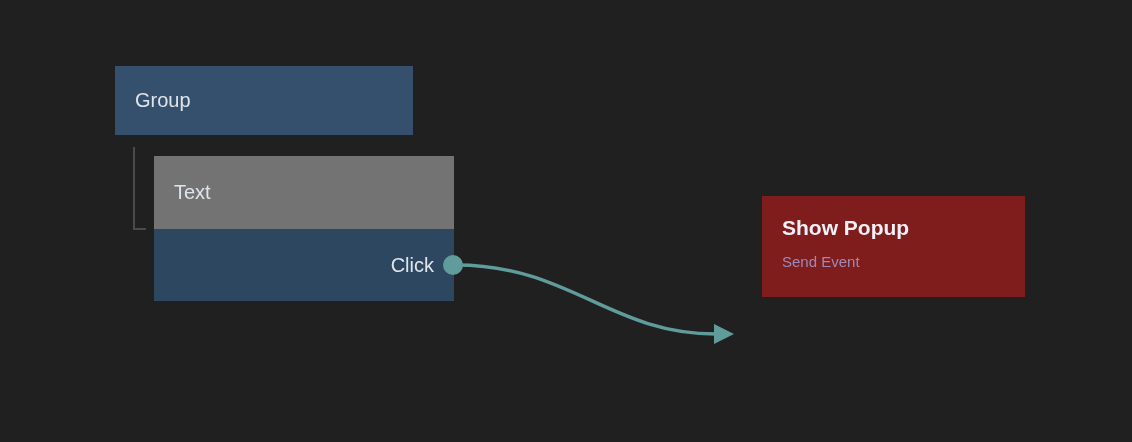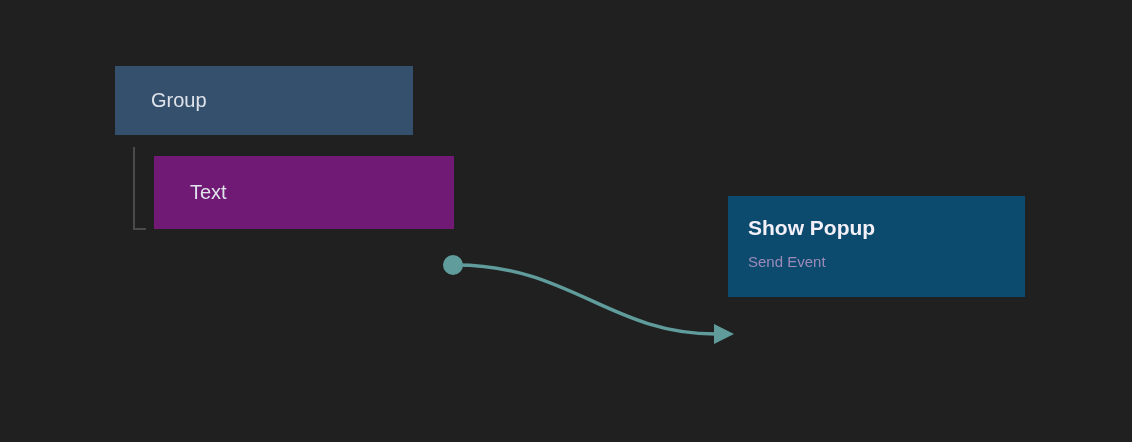--- a/index.html
+++ b/index.html
@@ -25,33 +25,33 @@
     width: 298px; height: 69px;
     background: #35506d;
     display: flex; align-items: center;
   }
   #text-node {
     left: 154px; top: 156px;
     width: 300px; height: 145px;
   }
   .blue-header {
     height: 73px;
-    background: #701a75;
+    background: #737373;
     display: flex; align-items: center;
   }
   .blue-body {
     height: 72px;
     background: #2e4760;
     display: flex; align-items: center; justify-content: flex-end;
     padding-right: 20px;
   }
   .node-label {
     color: #dfe4eb;
     font-size: 20px;
-    padding-left: 36px;
+    padding-left: 20px;
   }
   .port-label {
     color: #dfe4eb;
     font-size: 20px;
   }
   
   .tree-line-v {
     position: absolute;
     left: 133px; top: 147px;
     width: 2px; height: 83px;
@@ -63,23 +63,24 @@
     width: 13px; height: 2px;
     background: #4a4a4c;
   }
   
   #popup-node {
     left: 728px; top: 196px;
     width: 297px; height: 172px;
   }
   .popup-header {
     height: 101px;
-    background: #0c4a6e;
+    background: #7f1d1d;
     box-sizing: border-box;
     padding: 18px 20px 0 20px;
+    margin-left: 34px;
   }
   .popup-title {
     color: #f3f0f8;
     font-size: 21px;
     font-weight: 600;
     line-height: 28px;
   }
   .popup-subtitle {
     color: #9d8ab8;
     font-size: 15px;
@@ -120,20 +121,23 @@
   <div class="tree-line-h"></div>
 
   <div class="node" id="group-node">
     <span class="node-label">Group</span>
   </div>
 
   <div class="node" id="text-node">
     <div class="blue-header">
       <span class="node-label">Text</span>
     </div>
+    <div class="blue-body">
+      <span class="port-label">Click</span>
+    </div>
   </div>
 
   <svg id="wire-svg" viewBox="0 0 1132 442" xmlns="http://www.w3.org/2000/svg">
     <path d="M 456 265 C 570 265, 610 334, 716 334" fill="none" stroke="#5f9c9b" stroke-width="3.5"></path>
     <polygon points="714,324 734,334 714,344" fill="#5f9c9b"></polygon>
   </svg>
 
   <div id="output-port-dot"></div>
 
   <div class="node" id="popup-node">

